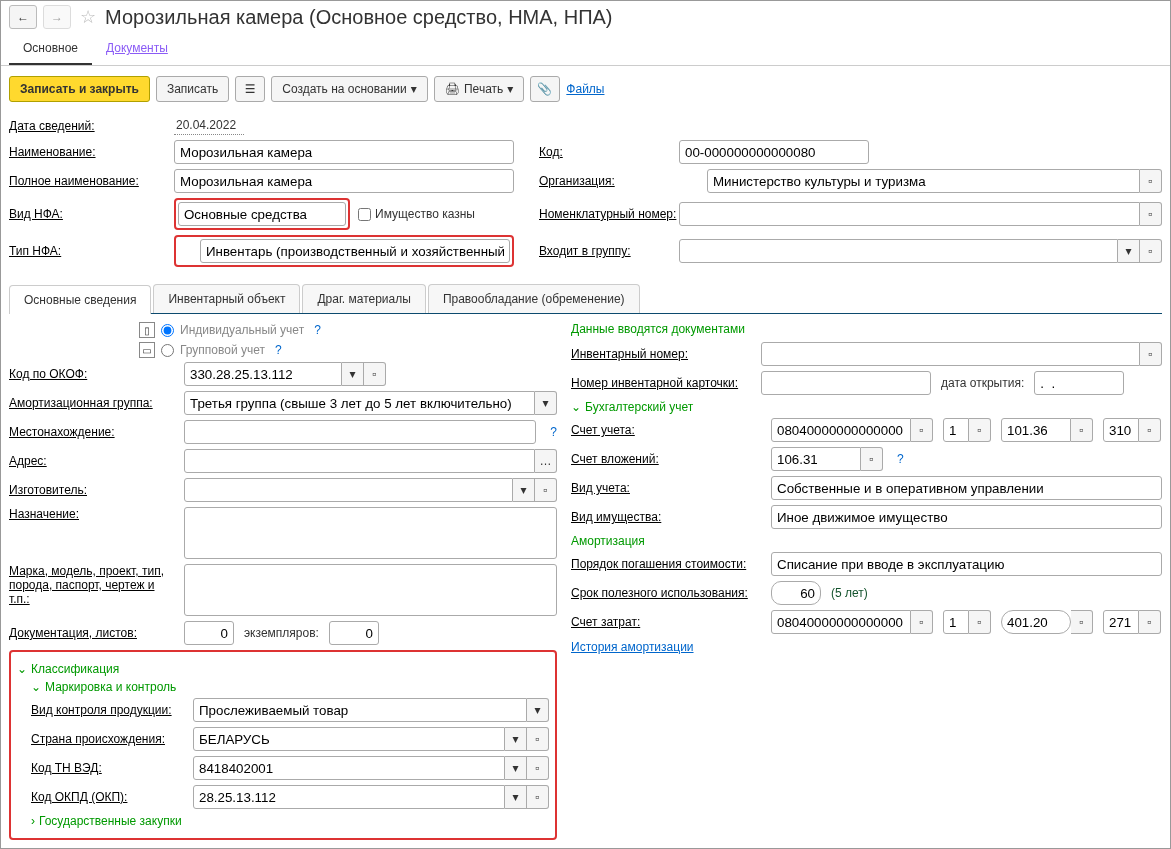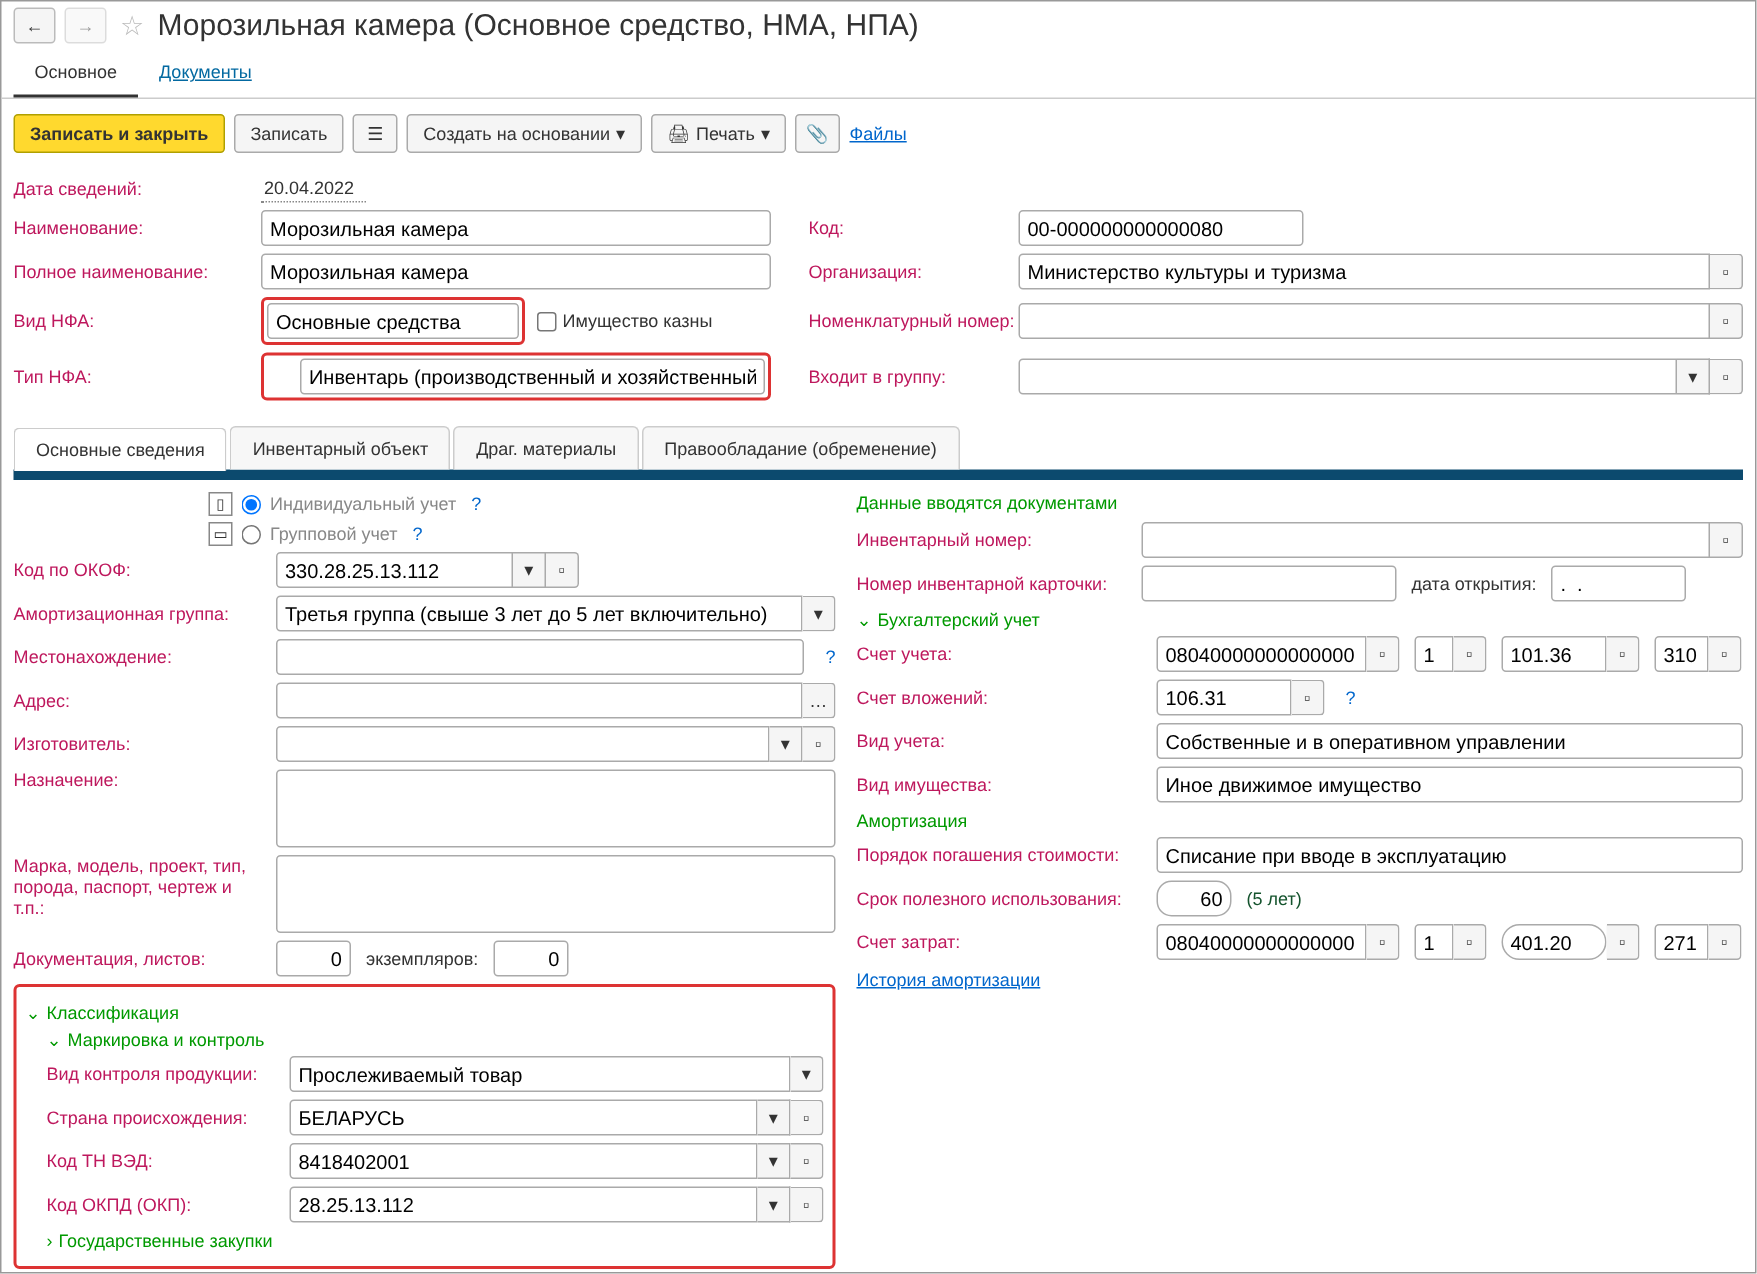--- a/index.html
+++ b/index.html
@@ -3,38 +3,38 @@
 <meta charset="utf-8">
 <style>
 * { box-sizing: border-box; margin: 0; padding: 0; }
 body { font-family: Arial, sans-serif; font-size: 12px; color: #333; background: #fff; width: 1171px; height: 849px; border: 1px solid #999; overflow: hidden; }
 .header-bar { display: flex; align-items: center; padding: 4px 8px; gap: 6px; }
 .nav-btn { width: 28px; height: 24px; border: 1px solid #bbb; border-radius: 3px; background: #f5f5f5; display: flex; align-items: center; justify-content: center; cursor: pointer; }
 .nav-btn.disabled { opacity: 0.5; }
 .star-icon { width: 22px; height: 22px; display: flex; align-items: center; justify-content: center; color: #bbb; font-size: 18px; }
 .page-title { font-size: 20px; font-weight: normal; color: #333; }
 .nav-tabs { display: flex; border-bottom: 1px solid #ccc; padding: 0 8px; }
-.nav-tab { padding: 8px 14px; cursor: pointer; color: #0369a1; text-decoration: underline; }
+.nav-tab { padding: 8px 14px; cursor: pointer; color: #8b5cf6; text-decoration: underline; }
 .nav-tab.active { border-bottom: 2px solid #333; color: #333; text-decoration: none; }
 .toolbar { display: flex; align-items: center; gap: 6px; padding: 10px 8px; }
 .btn { padding: 5px 10px; border: 1px solid #aaa; border-radius: 3px; background: #f5f5f5; cursor: pointer; display: flex; align-items: center; gap: 4px; }
 .btn-primary { background: #ffd92e; border-color: #b0a000; font-weight: bold; }
 .btn-icon { width: 30px; justify-content: center; }
 .link { color: #0066cc; text-decoration: underline; cursor: pointer; }
 .form-area { padding: 4px 8px; }
 .form-row { display: flex; align-items: center; margin-bottom: 5px; gap: 10px; }
 .form-col-left { display: flex; align-items: center; flex: 0 0 520px; }
 .form-col-right { display: flex; align-items: center; flex: 1; }
-.label { width: 165px; color: #be185d; flex-shrink: 0; }
+.label { width: 165px; color: #000000; flex-shrink: 0; text-decoration: underline; }
 .label-sm { width: 140px; }
 .input { border: 1px solid #aaa; border-radius: 3px; padding: 3px 5px; background: #fff; height: 24px; }
 .input-dotted { border-bottom: 1px dotted #888; border-top: none; border-left: none; border-right: none; border-radius: 0; background: transparent; padding: 2px; }
 .highlight-red { border: 2px solid #d33; border-radius: 4px; padding: 2px; }
 .checkbox-wrap { display: flex; align-items: center; gap: 4px; margin-left: 8px; }
-.tabs2 { display: flex; border-bottom: 7px solid #0c4a6e; margin: 8px 8px 0; }
+.tabs2 { display: flex; border-bottom: 1px solid #0c4a6e; margin: 8px 8px 0; }
 .tab2 { padding: 7px 14px; border: 1px solid #ccc; border-bottom: none; border-radius: 4px 4px 0 0; background: #f7f7f7; margin-right: 2px; cursor: pointer; }
 .tab2.active { background: #fff; position: relative; top: 1px; }
 .content-grid { display: flex; padding: 8px 8px; gap: 14px; }
 .col-left { flex: 0 0 548px; }
 .col-right { flex: 1; }
 .radio-row { display: flex; align-items: center; gap: 6px; margin-bottom: 4px; }
 .radio-row .icon-sq { width: 16px; height: 16px; border: 1px solid #888; display: flex; align-items: center; justify-content: center; font-size: 10px; }
 .green-title { color: #090; }
 .section-toggle { color: #090; cursor: pointer; display: flex; align-items: center; gap: 4px; margin: 4px 0; }
 .input-group { display: flex; }
@@ -98,21 +98,21 @@
       <input class="input" style="width: 190px;" value="00-000000000000080">
     </div>
   </div>
   <div class="form-row">
     <div class="form-col-left">
       <div class="label">Полное наименование:</div>
       <input class="input" style="width: 340px;" value="Морозильная камера">
     </div>
     <div class="form-col-right">
       <div class="label label-sm">Организация:</div>
-      <div class="input-group" style="flex:1;">
+      <div class="input-group" style="flex:1;margin-left:28px;">
         <input class="input" style="flex: 1 1 0%;" value="Министерство культуры и туризма">
         <div class="btn-sm">▫</div>
       </div>
     </div>
   </div>
   <div class="form-row">
     <div class="form-col-left">
       <div class="label">Вид НФА:</div>
       <div class="highlight-red" style="width:176px;"><input class="input" style="width: 100%; border: 1px solid rgb(170, 170, 170);" value="Основные средства"></div>
       <div class="checkbox-wrap">

